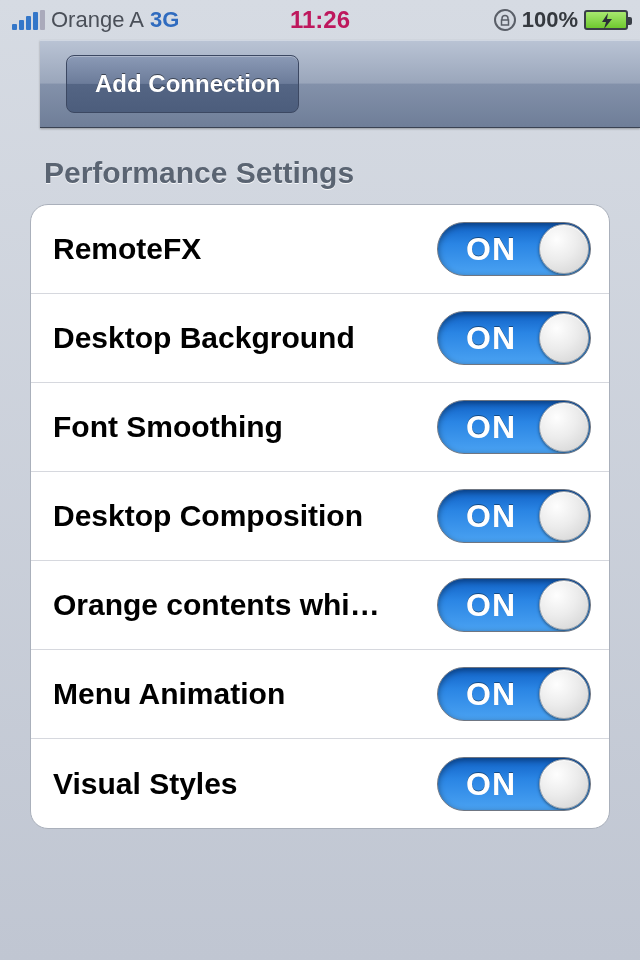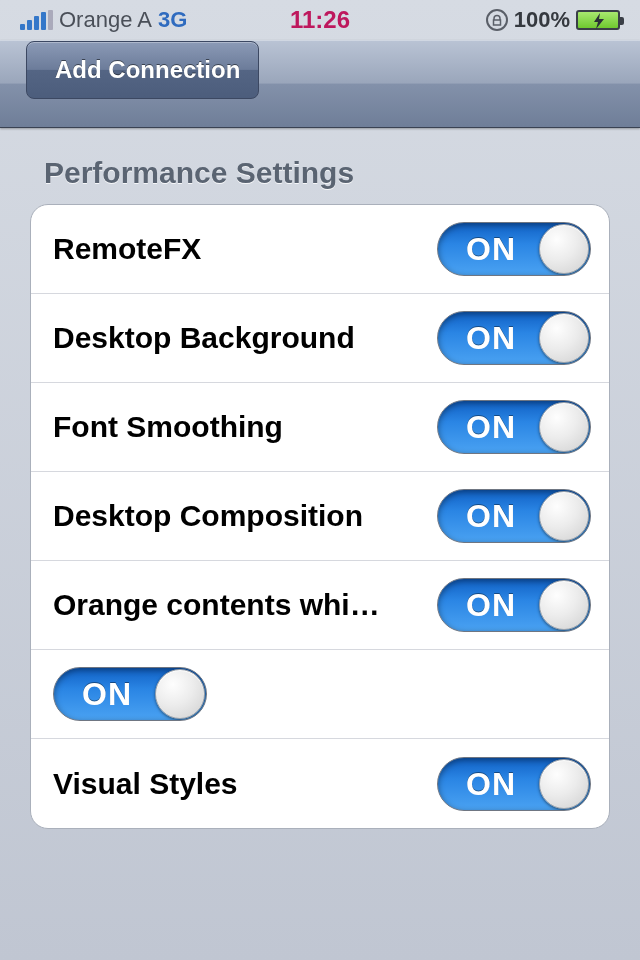--- a/index.html
+++ b/index.html
@@ -11,21 +11,21 @@
       overflow: hidden;
       position: relative;
     }
 
     
     .status-bar {
       height: 40px;
       display: flex;
       align-items: center;
       justify-content: space-between;
-      padding: 0 20px;
+      padding: 0 12px;
       font-size: 22px;
       font-weight: bold;
       color: #3a3f47;
     }
     .status-left { display: flex; align-items: center; gap: 6px; }
     .signal-bars {
       display: flex;
       align-items: flex-end;
       gap: 2px;
       height: 20px;
@@ -71,22 +71,24 @@
     }
     .pct { color:#35393f; font-weight:bold; font-size:22px; }
 
     
     .nav-bar {
       height: 88px;
       background: linear-gradient(to bottom, #b9c3d4 0%, #9aa6bb 49%, #8391aa 50%, #6f7e98 100%);
       border-top: 1px solid #d0d7e2;
       border-bottom: 1px solid #3a4252;
       display: flex;
+      align-items: center;
       padding: 0 12px;
       box-shadow: 0 1px 2px rgba(0,0,0,0.3);
+      margin-left: 40px;
     }
     .back-button {
       position: relative;
       height: 58px;
       padding: 0 18px 0 28px;
       display: flex;
       align-items: center;
       color: #fff;
       font-size: 24px;
       font-weight: bold;
@@ -262,20 +264,21 @@
 
     <div class="row">
       <div class="row-label">Orange contents whi…</div>
       <div class="switch">
         <span class="switch-label">ON</span>
         <div class="switch-knob"></div>
       </div>
     </div>
 
     <div class="row">
+      <div class="row-label">Menu Animation</div>
       <div class="switch">
         <span class="switch-label">ON</span>
         <div class="switch-knob"></div>
       </div>
     </div>
 
     <div class="row">
       <div class="row-label">Visual Styles</div>
       <div class="switch">
         <span class="switch-label">ON</span>

